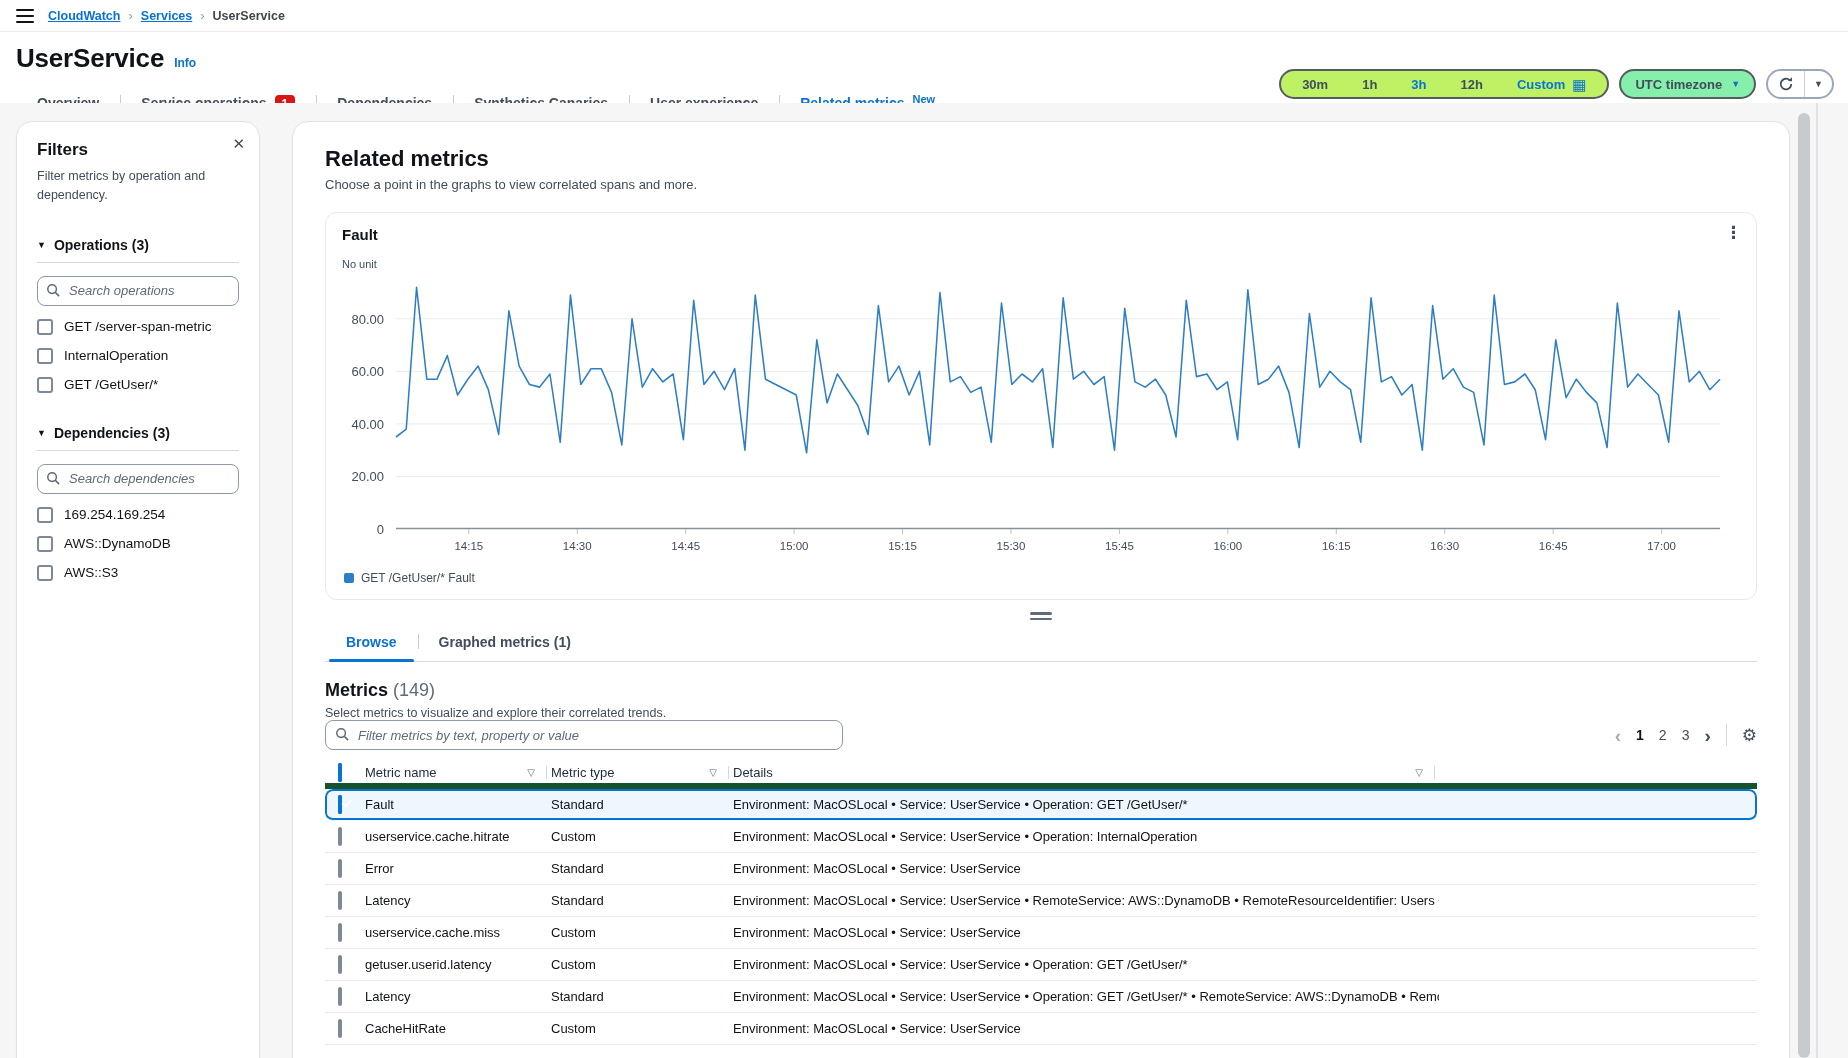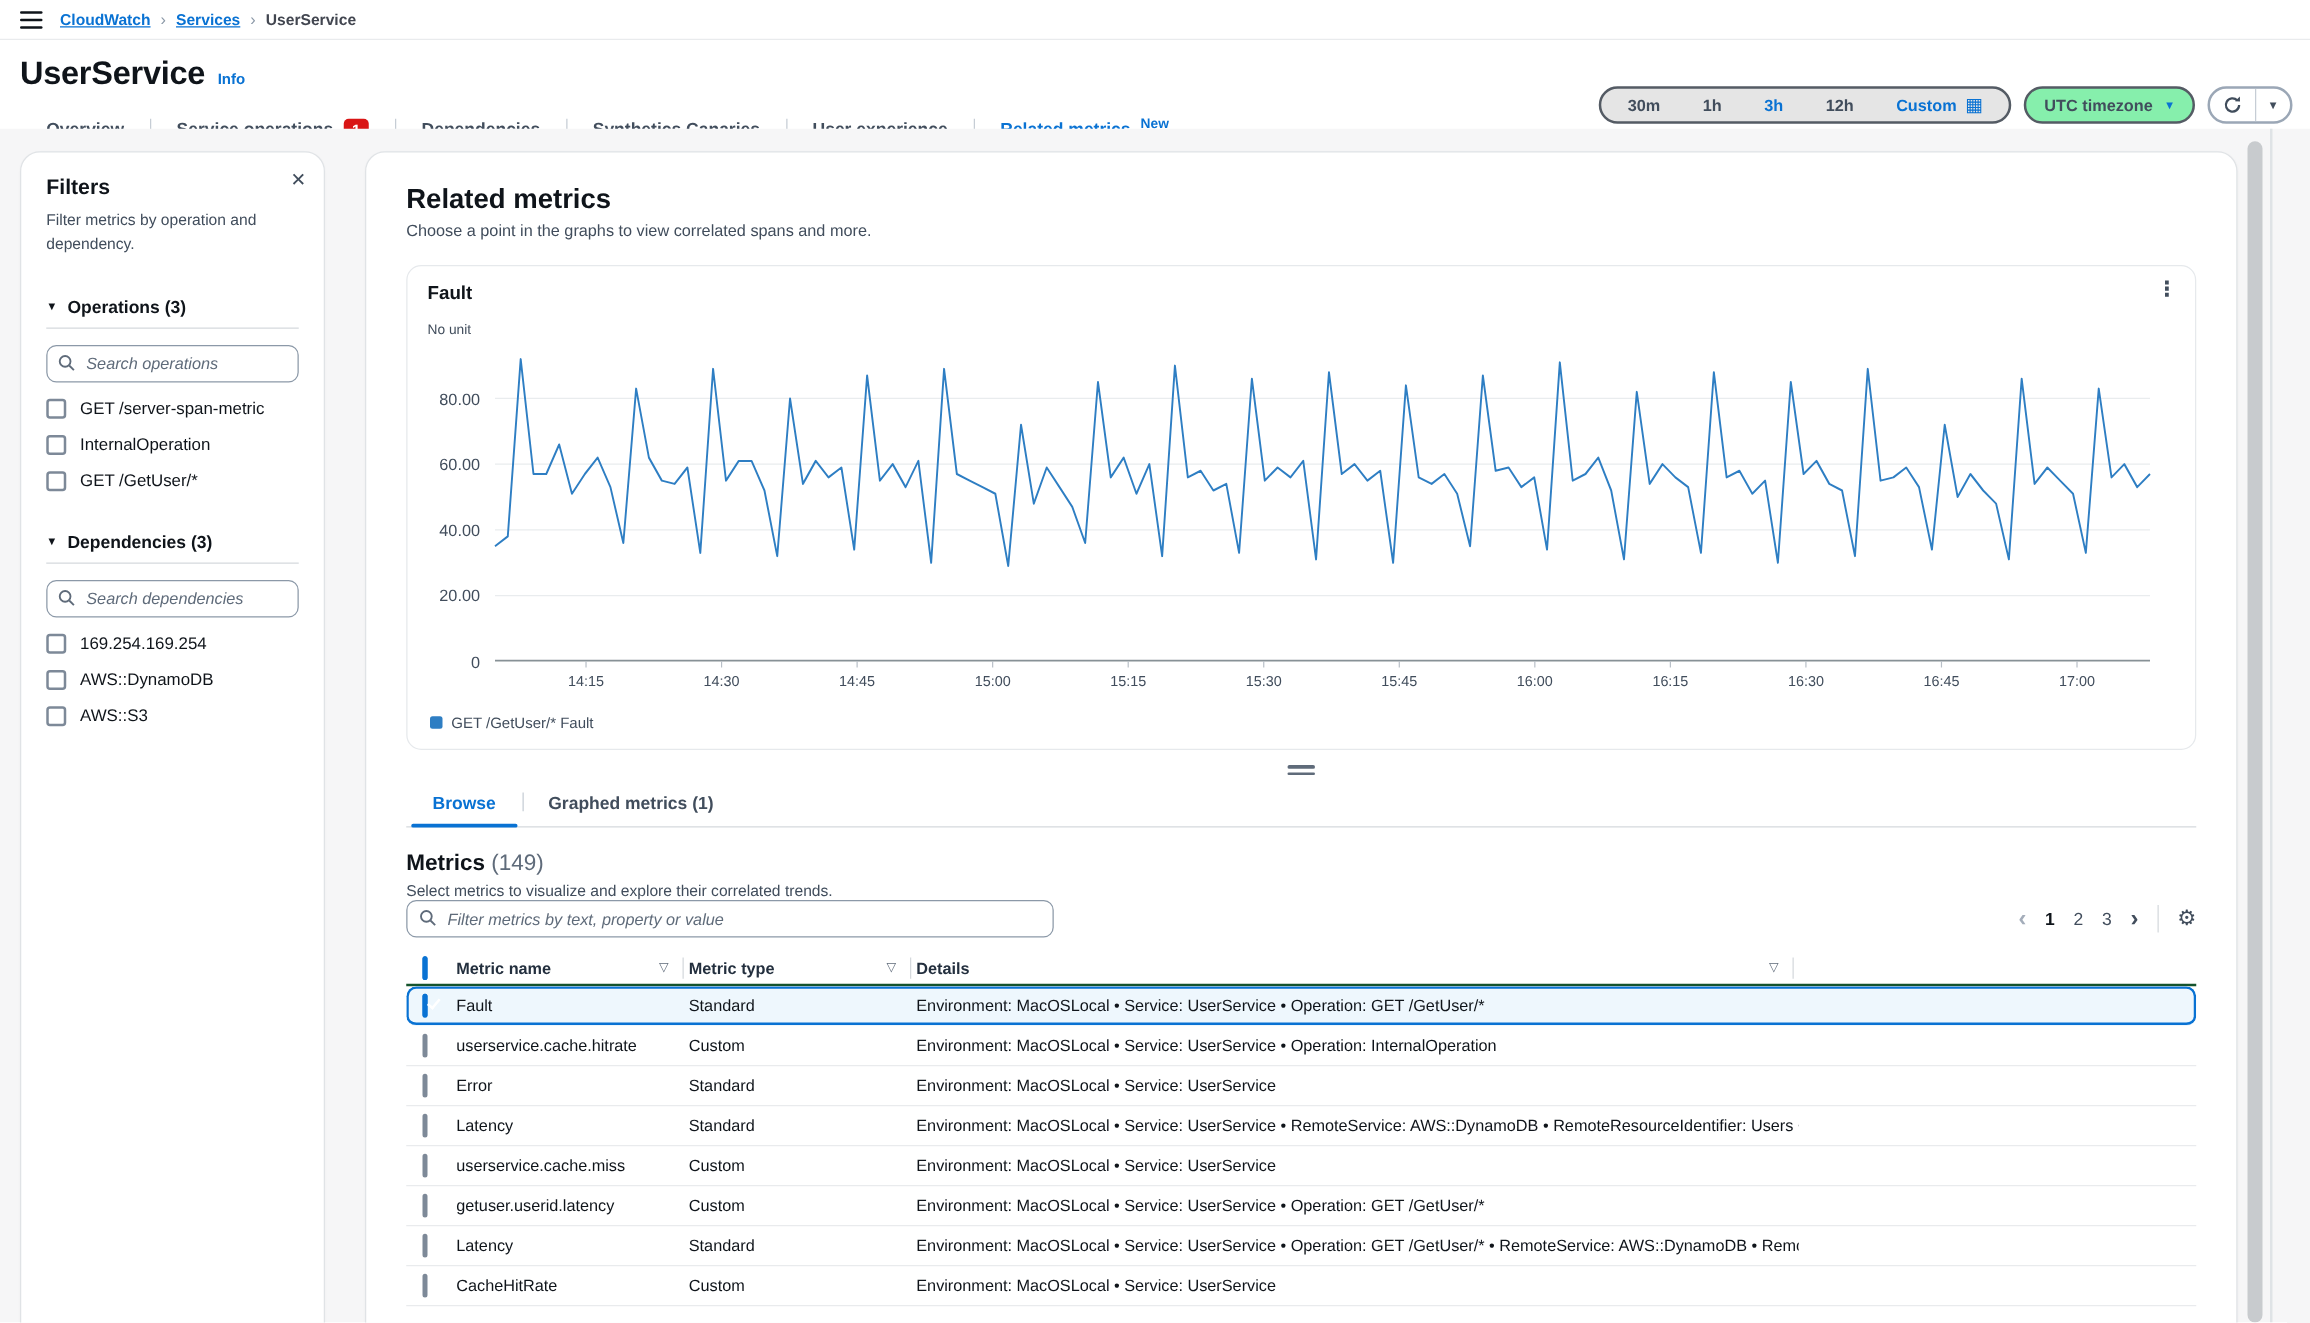--- a/index.html
+++ b/index.html
@@ -15,21 +15,21 @@
   .bc-link { color:#0972d3; text-decoration:underline; font-weight:700; cursor:pointer; }
   .bc-current { color:#424650; font-weight:700; }
   .bc-sep { color:#8c99a8; font-size:13px; }
 
   
   .header-wrap { background:#fff; position:relative; }
   .title-row { padding:11px 16px 0; display:flex; align-items:baseline; gap:10px; }
   .page-title { font-size:26px; font-weight:700; letter-spacing:-0.2px; }
   .info-link { font-size:12px; font-weight:700; color:#0972d3; cursor:pointer; }
   .top-controls { position:absolute; top:37px; right:14px; display:flex; gap:10px; align-items:center; }
-  .seg { display:flex; border:2px solid #545b64; border-radius:18px; height:30px; padding:0 4px; background:#e5e5e5; }
+  .seg { display:flex; border:2px solid #545b64; border-radius:18px; height:30px; padding:0 4px; background:#bef264; }
   .seg-item { padding:0 17px; font-size:13px; font-weight:700; color:#414d5c; cursor:pointer; display:flex; align-items:center; gap:7px; }
   .seg-item.active { color:#0972d3; }
   .seg-item.custom { color:#0972d3; }
   .cal-icon { font-size:15px; color:#0972d3; line-height:1; }
   .pill { display:flex; align-items:center; border:2px solid #545b64; border-radius:18px; height:30px; padding:0 14px; gap:9px; background:#86efac; font-size:13px; font-weight:700; color:#414d5c; cursor:pointer; }
   .caret { font-size:9px; color:#0972d3; }
   .refresh-pill { display:flex; align-items:stretch; border:2px solid #9ba7b6; border-radius:18px; height:30px; background:#fff; overflow:hidden; }
   .refresh-half { display:flex; align-items:center; padding:0 10px; cursor:pointer; }
   .refresh-half + .refresh-half { border-left:1px solid #c6cdd5; padding:0 9px; }
   .caret-gray { font-size:9px; color:#414d5c; }
@@ -110,21 +110,21 @@
   .pg-prev { color:#a4adba; }
   .pg-next { color:#414d5c; }
   .pg-num { cursor:pointer; }
   .pg-num.current { font-weight:700; color:#0f141a; }
   .pg-div { width:1px; height:22px; background:#d5d9dd; }
   .gear { font-size:17px; color:#414d5c; cursor:pointer; }
 
   
   .mtable { margin-top:12px; }
   .trow, .thead { display:grid; grid-template-columns:40px 186px 182px 706px 1fr; align-items:center; }
-  .thead { height:27px; border-bottom:2px solid #14532d; font-size:13px; font-weight:700; color:#232f3e; }
+  .thead { height:27px; border-bottom:6px solid #14532d; font-size:13px; font-weight:400; color:#232f3e; }
   .hcell { display:flex; align-items:center; position:relative; height:100%; padding-right:16px; }
   .hcell .colfilter { margin-left:auto; font-size:10px; color:#5f6b7a; cursor:pointer; }
   .hcell::after { content:''; position:absolute; right:4px; top:4px; bottom:4px; width:1px; background:#d5d9dd; }
   .hcell.no-div::after { display:none; }
   .cb-cell { padding-left:13px; }
   .trow { height:32px; border-bottom:1px solid #e9ebed; font-size:13px; }
   .trow.selected { background:#eef7fd; box-shadow:inset 0 0 0 2px #0972d3; border-radius:8px; border-bottom-color:transparent; }
   .cell-details { overflow:hidden; white-space:nowrap; padding-right:18px; }
   .cell-details span { border-bottom:1px dashed #6b7689; padding-bottom:1px; cursor:pointer; }
 

